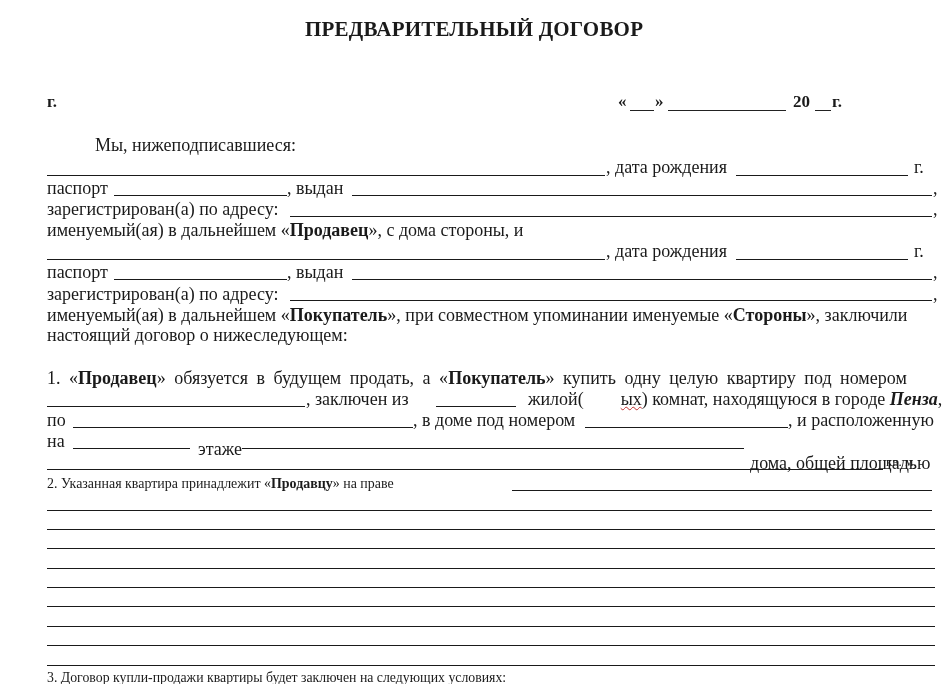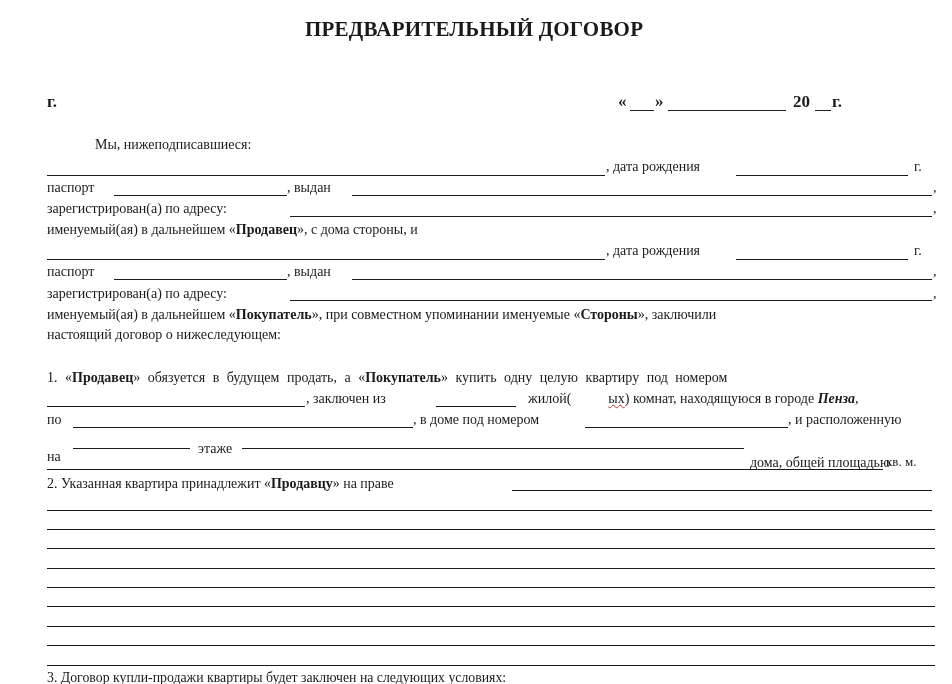--- a/index.html
+++ b/index.html
@@ -3,21 +3,21 @@
 <meta charset="utf-8">
 <style>
   html, body { margin: 0; padding: 0; background: #ffffff; }
   body { width: 952px; height: 684px; overflow: hidden; position: relative;
          font-family: "Liberation Serif", "DejaVu Serif", serif; color: #1a1a1a; }
   .page { position: absolute; left: 0; top: 0; width: 952px; height: 579px; }
   .abs { position: absolute; white-space: nowrap; }
   .title1 { font-weight: bold; font-size: 21px; letter-spacing: 0.2px; }
   .title2 { font-weight: bold; font-size: 18px; }
   .hdr { font-weight: bold; font-size: 17px; }
-  .t { font-size: 14px; line-height: 20px; }
+  .t { font-size: 18px; line-height: 20px; }
   .t2 { font-size: 15px; line-height: 20px; transform-origin: left center; }
   .b { font-weight: bold; }
   .i { font-style: italic; font-weight: bold; }
   .u { position: absolute; height: 0; border-top: 1px solid #1a1a1a; }
   .ut { position: absolute; height: 0; border-top: 1.3px solid #222; }
   .squig { text-decoration: underline wavy #c03030; text-decoration-thickness: 1px; margin-left: 37px; }
 </style>
 </head>
 <body>
 
@@ -86,21 +86,21 @@
     <span>жилой(</span><span class="squig">ых</span><span>) комнат, находящуюся в городе</span>
     <span class="i">Пенза</span><span>,</span>
   </div>
 
   <div class="abs t" style="left:47px; top:410px;">по</div>
   <div class="u" style="left:73px; top:427px; width:340px;"></div>
   <div class="abs t" style="left:413px; top:410px;">, в доме под номером</div>
   <div class="u" style="left:585px; top:427px; width:203px;"></div>
   <div class="abs t" style="left:788px; top:410px;">, и расположенную</div>
 
-  <div class="abs t" style="left:47px; top:431px;margin-top:16px;">на</div>
+  <div class="abs t" style="left:47px; top:431px;">на</div>
   <div class="u" style="left:73px; top:448px; width:117px;"></div>
   <div class="abs t" style="left:198px; top:431px;margin-top:8px;">этаже</div>
   <div class="u" style="left:242px; top:448px; width:502px;"></div>
   <div class="abs t" style="left:750px; top:453px;">дома, общей площадью</div>
 
   <div class="u" style="left:47px; top:469px; width:836px;"></div>
   <div class="abs t" style="left:886px; top:452px; font-size:13px;">кв. м.</div>
 
   <div class="abs t2" style="left:47px; top:473px; transform:scaleX(0.93);">
     <span>2. Указанная квартира принадлежит «</span><span class="b">Продавцу</span><span>» на праве</span>

